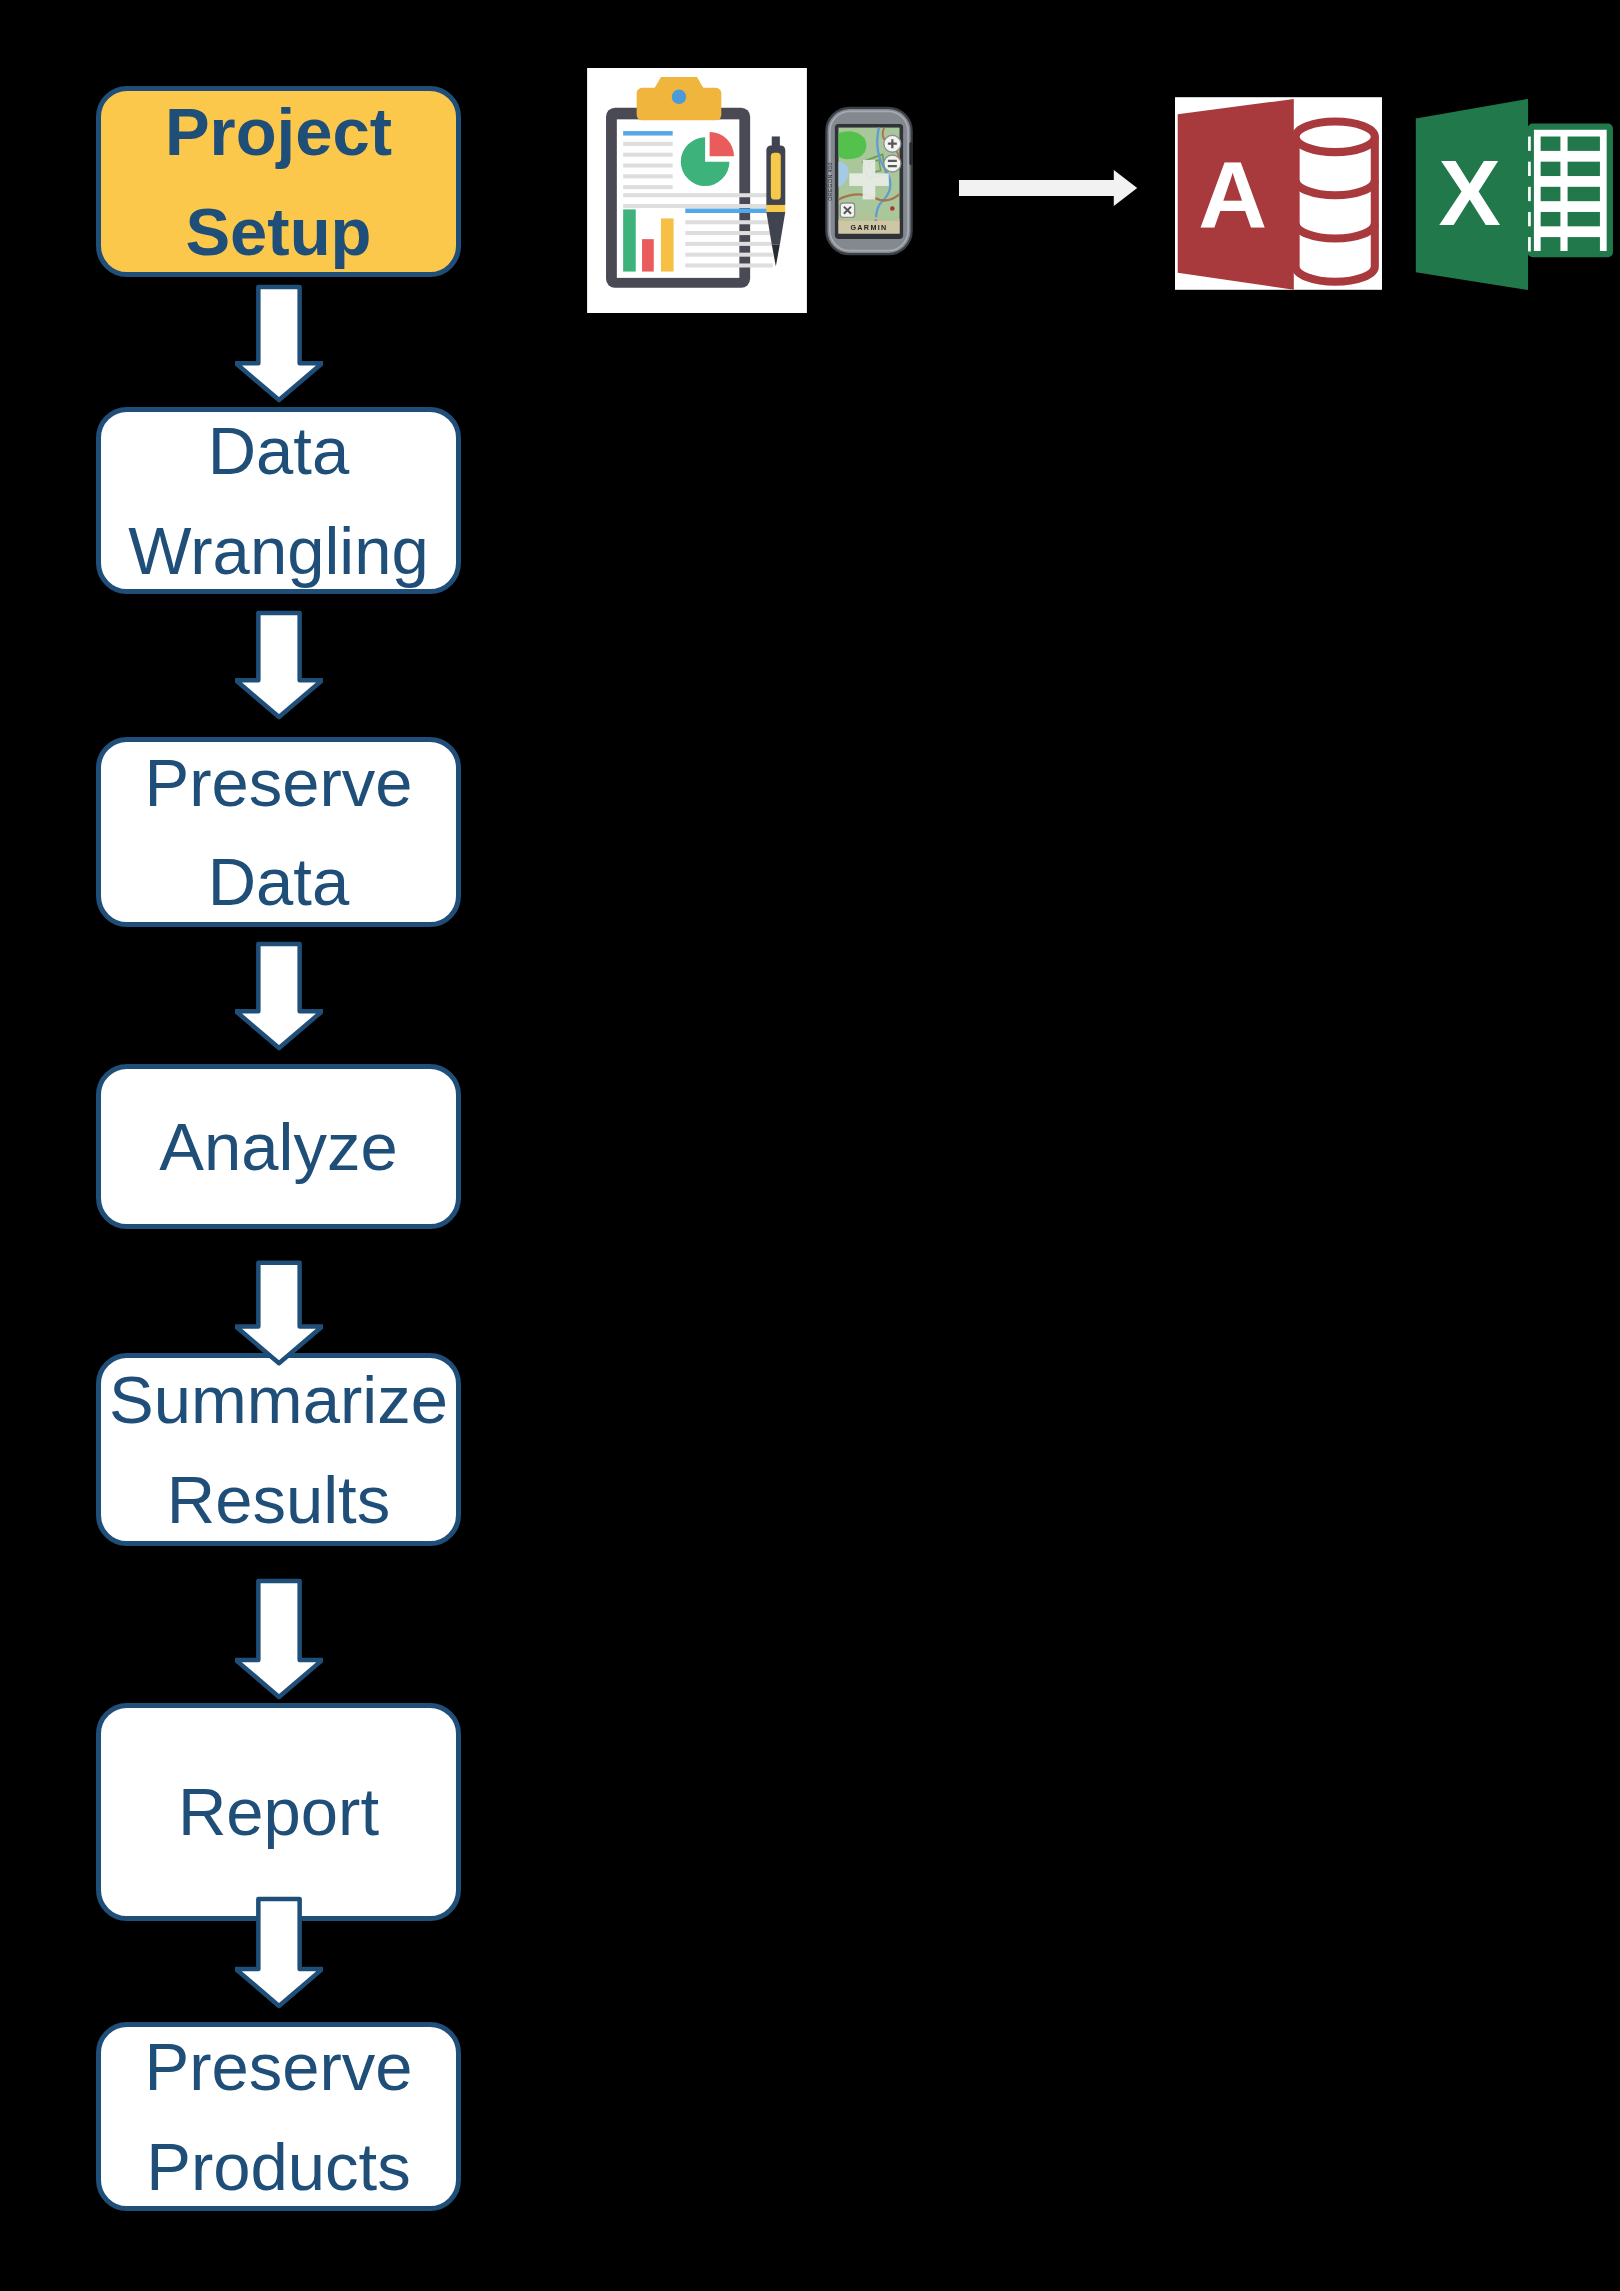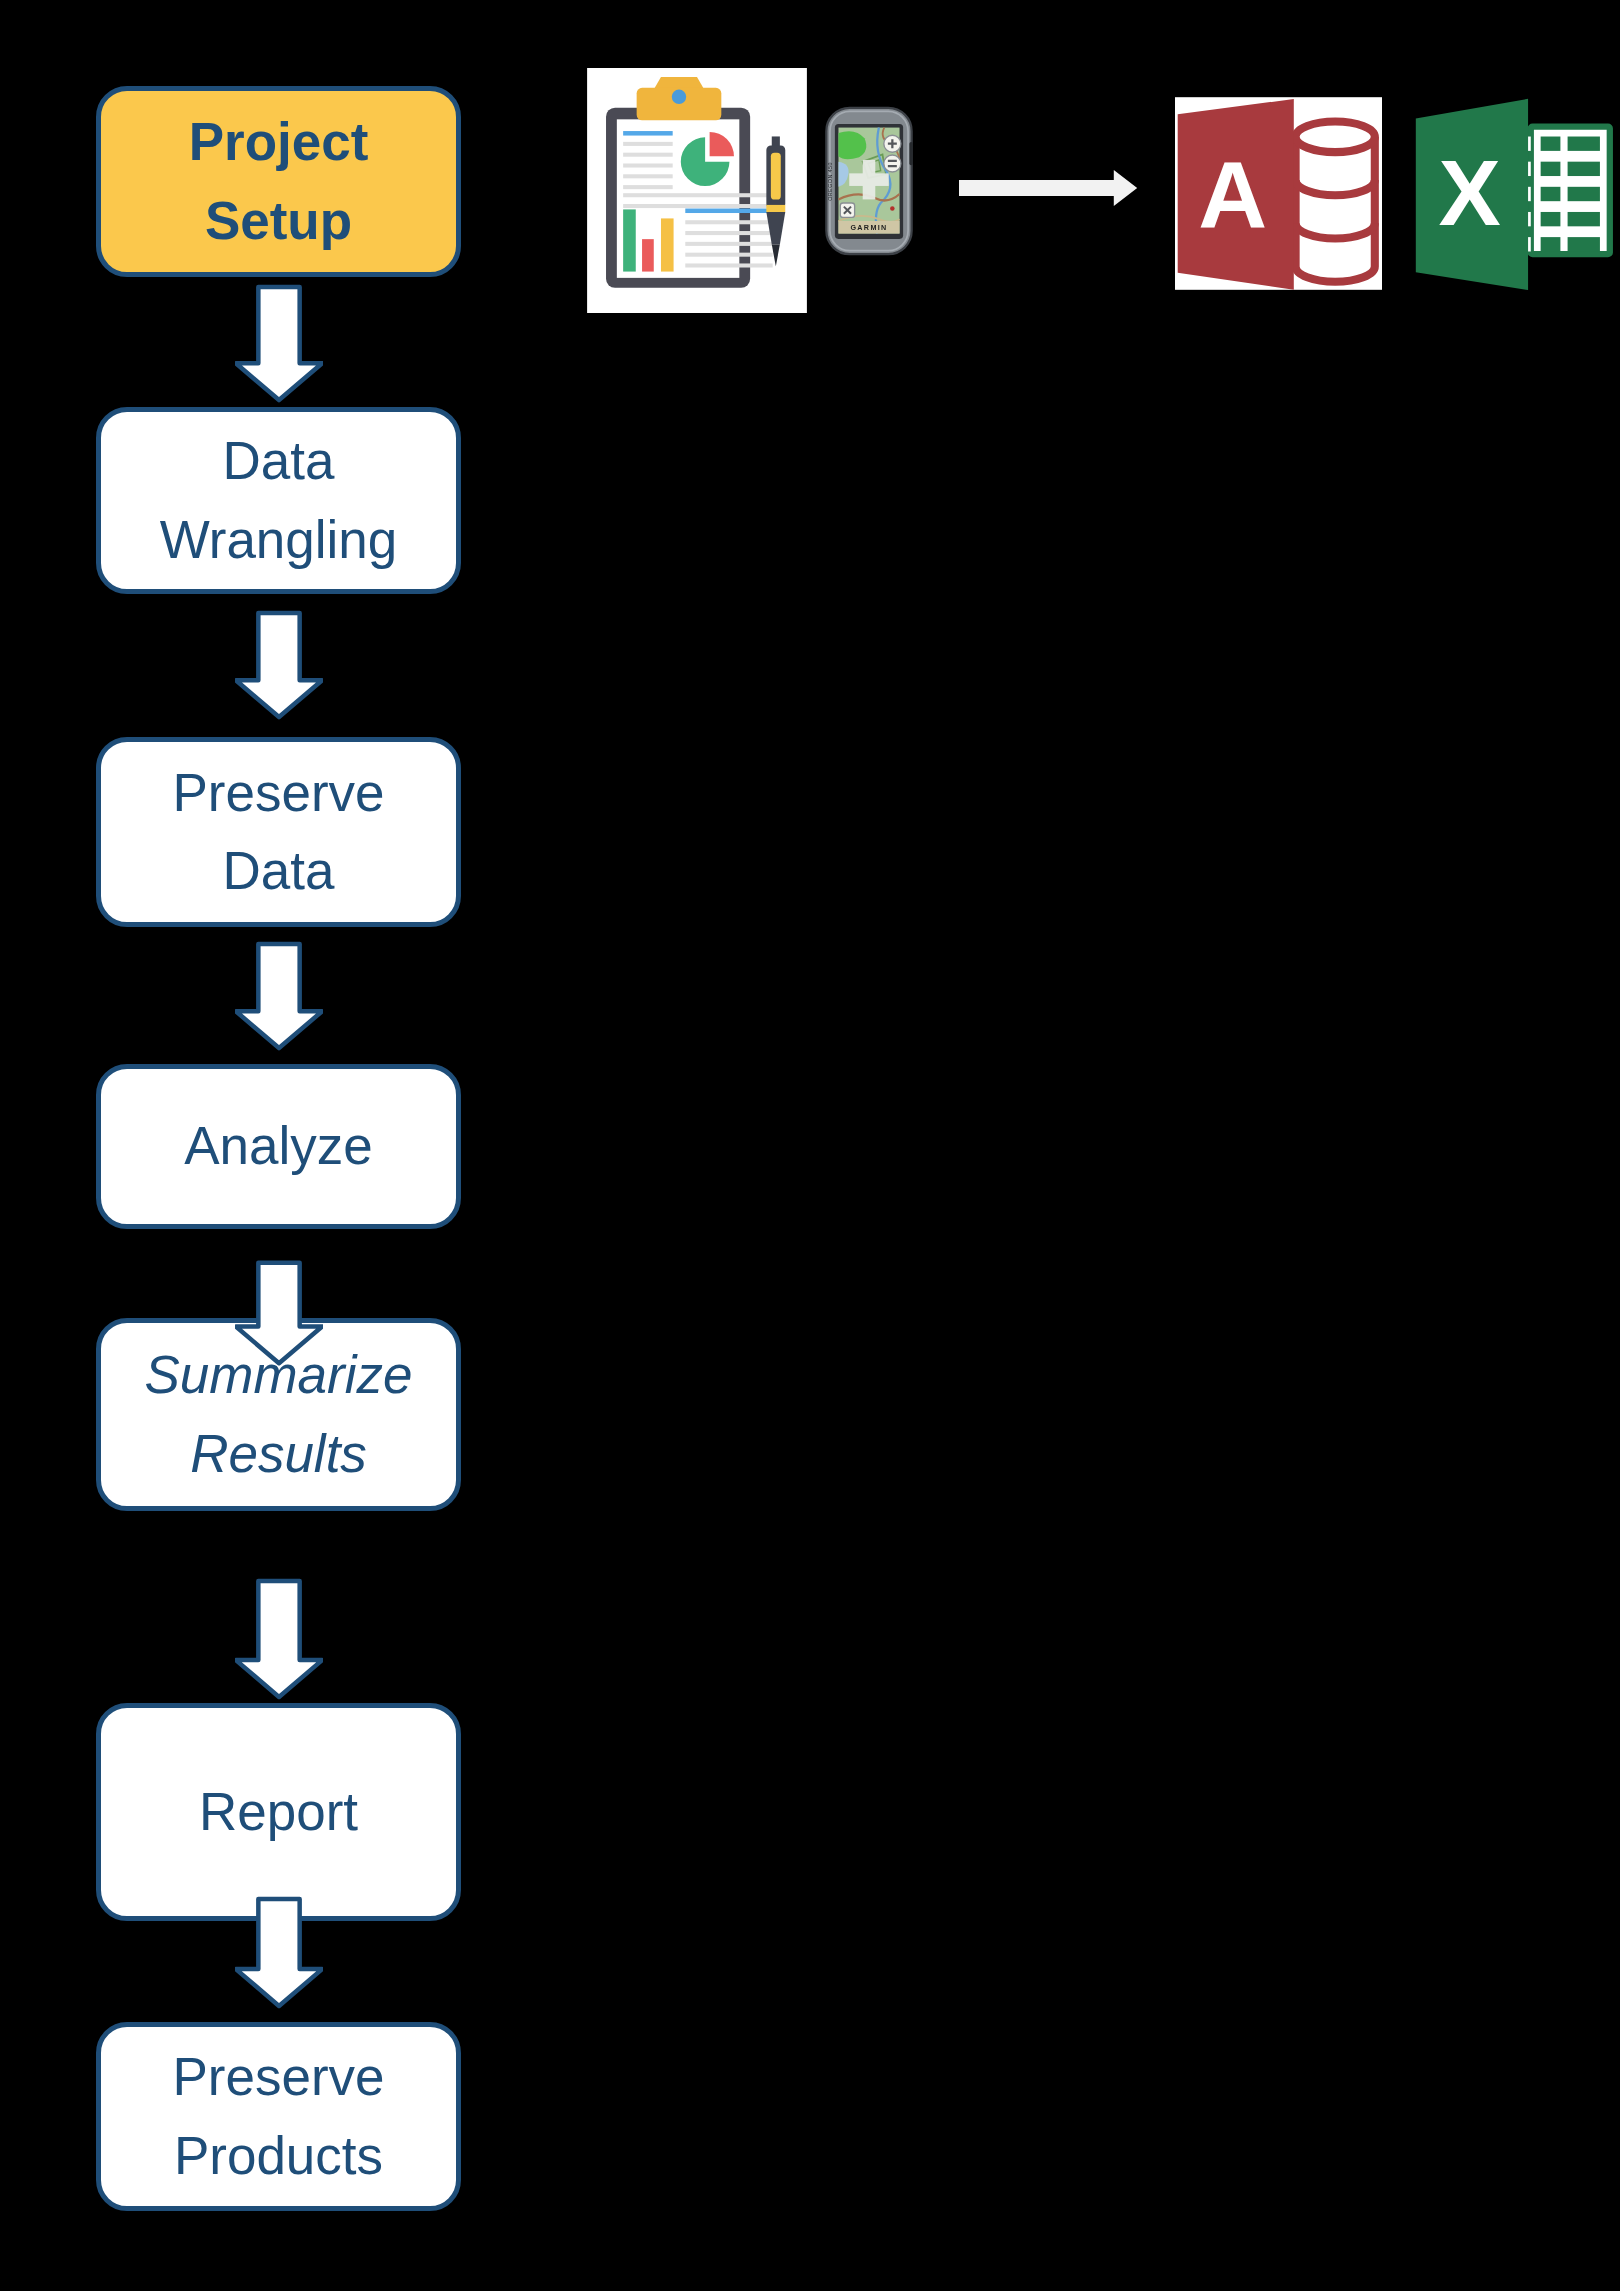--- a/index.html
+++ b/index.html
@@ -4,29 +4,29 @@
 <style>
   html,body{margin:0;padding:0;background:#000;}
   #canvas{
     position:relative;width:1620px;height:2292px;background:#000;overflow:hidden;
     font-family:"Liberation Sans","DejaVu Sans",sans-serif;
   }
   .step{
     position:absolute;left:96px;width:365px;box-sizing:border-box;
     background:#fff;border:5.4px solid #1F4E79;border-radius:31px;
     display:flex;align-items:center;justify-content:center;text-align:center;
-    color:#1F4E79;font-size:53px;line-height:1.48;
+    color:#1F4E79;font-size:67px;line-height:1.48;
   }
   .step--highlight{background:#FBC84C;font-weight:bold;}
   .step .lbl{white-space:pre-line;}
   .s1{top:86px;height:191px;}
   .s2{top:407px;height:187px;}
   .s3{top:737px;height:190px;}
   .s4{top:1064px;height:165px;}
-  .s5{top:1318px;height:193px;font-style:italic;}
+  .s5{top:1353px;height:193px;}
   .s6{top:1703px;height:218px;}
   .s7{top:2022px;height:189px;}
   .varrow{position:absolute;left:235px;width:88px;}
   .varrow polygon{fill:#FFFFFF;stroke:#1F4E79;stroke-width:5;stroke-linejoin:round;}
   .a1{top:284px;height:119px;}
   .a2{top:610px;height:110px;}
   .a3{top:941px;height:110px;}
   .a4{top:1260px;height:106px;}
   .a5{top:1578px;height:122px;}
   .a6{top:1896px;height:113px;}

